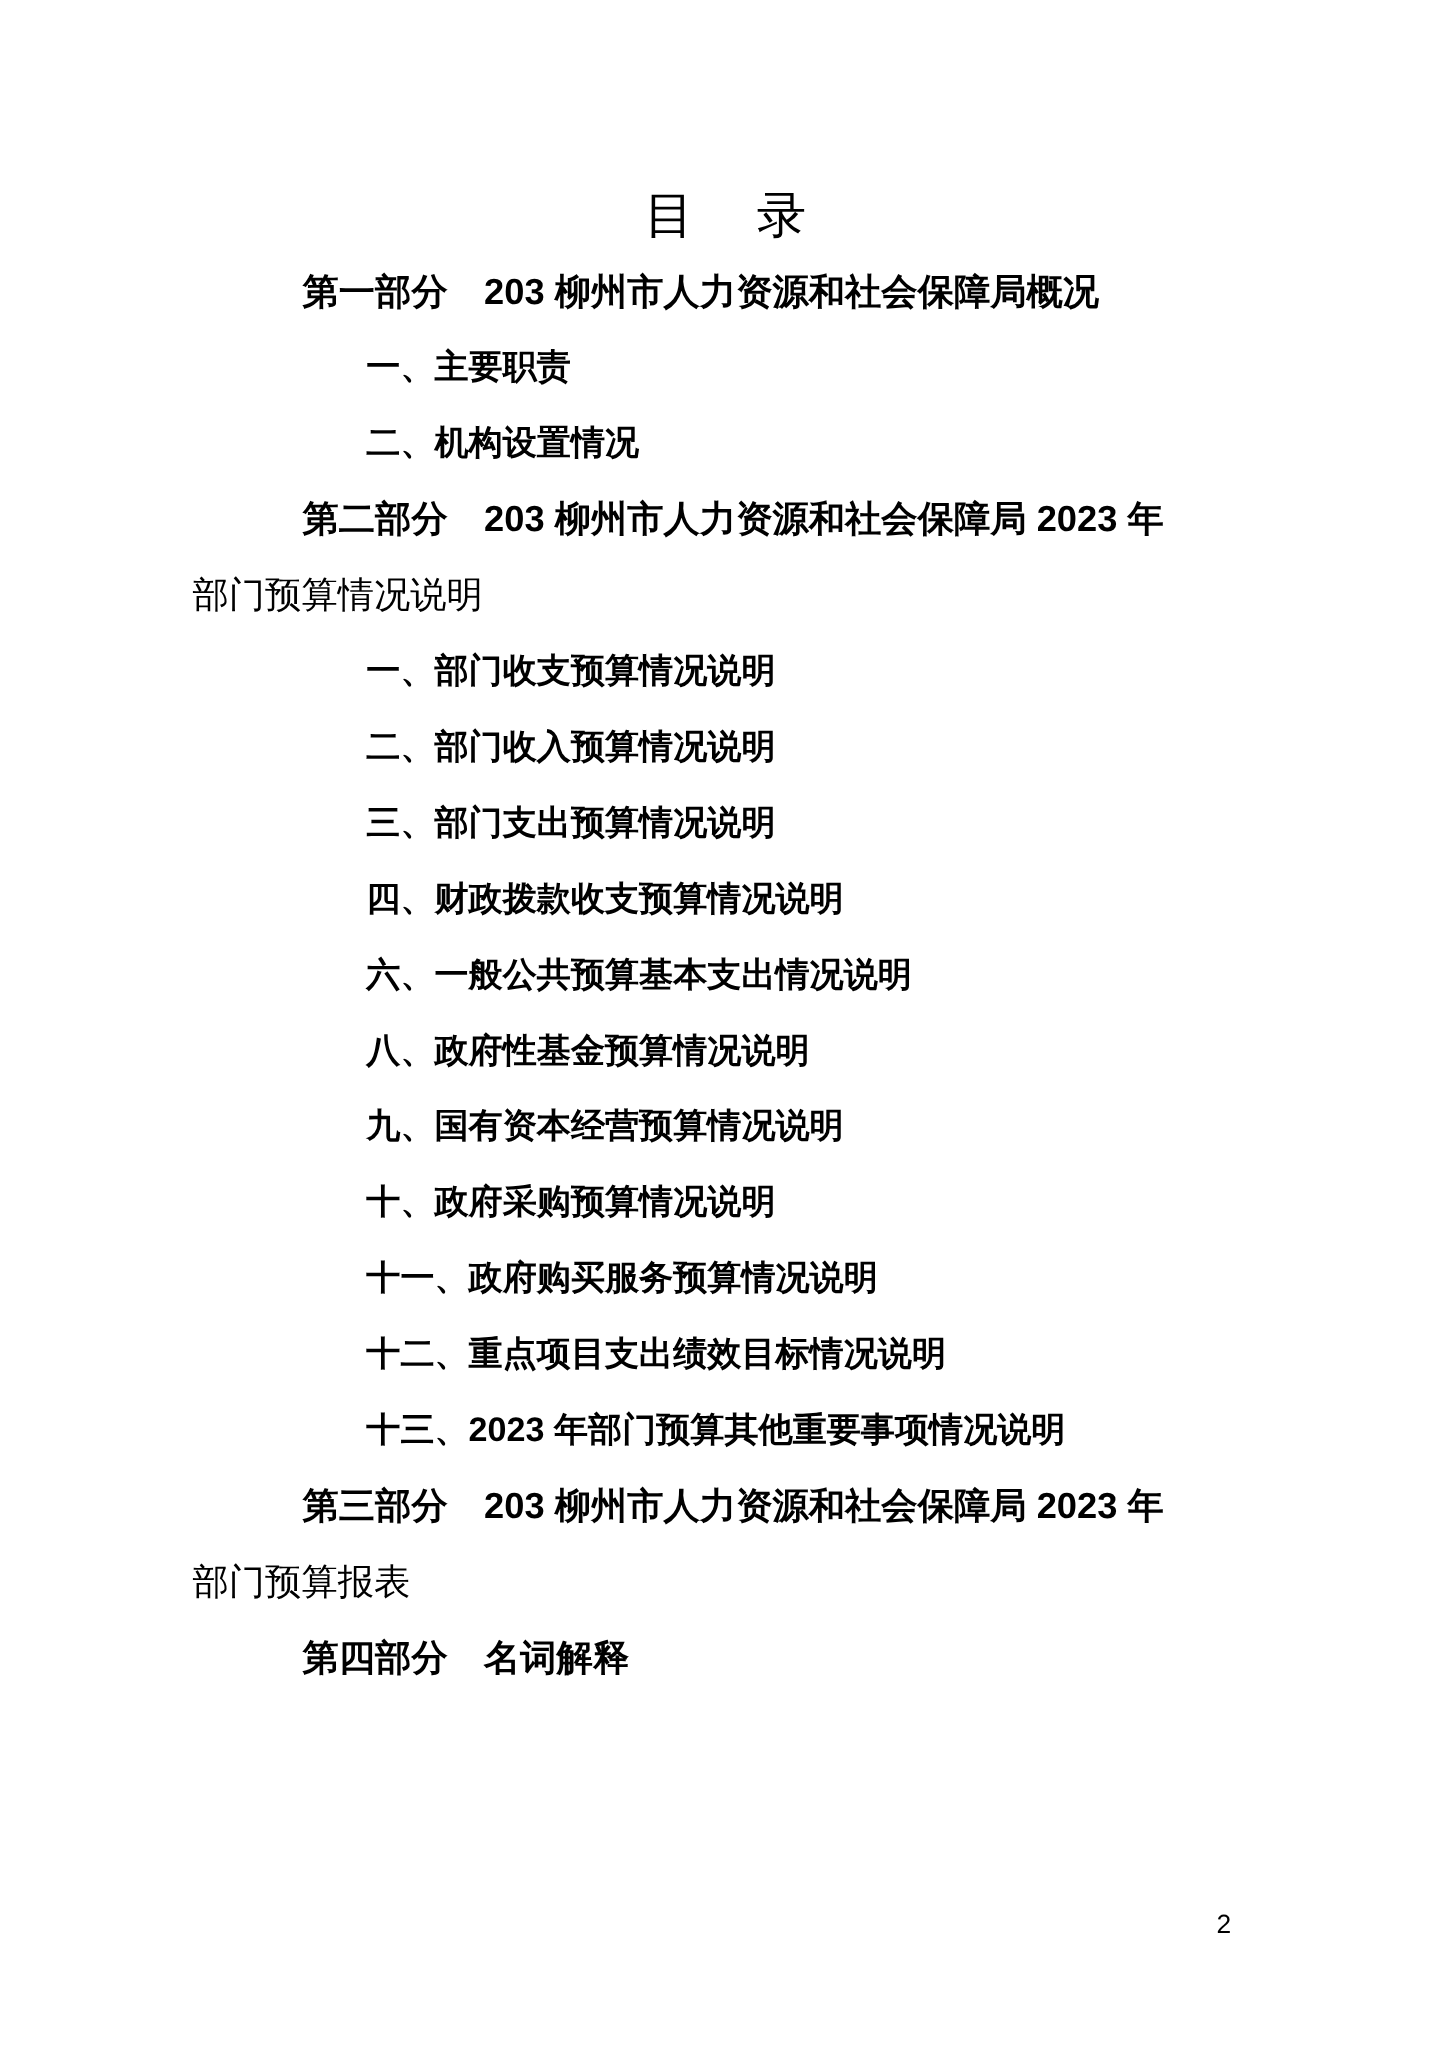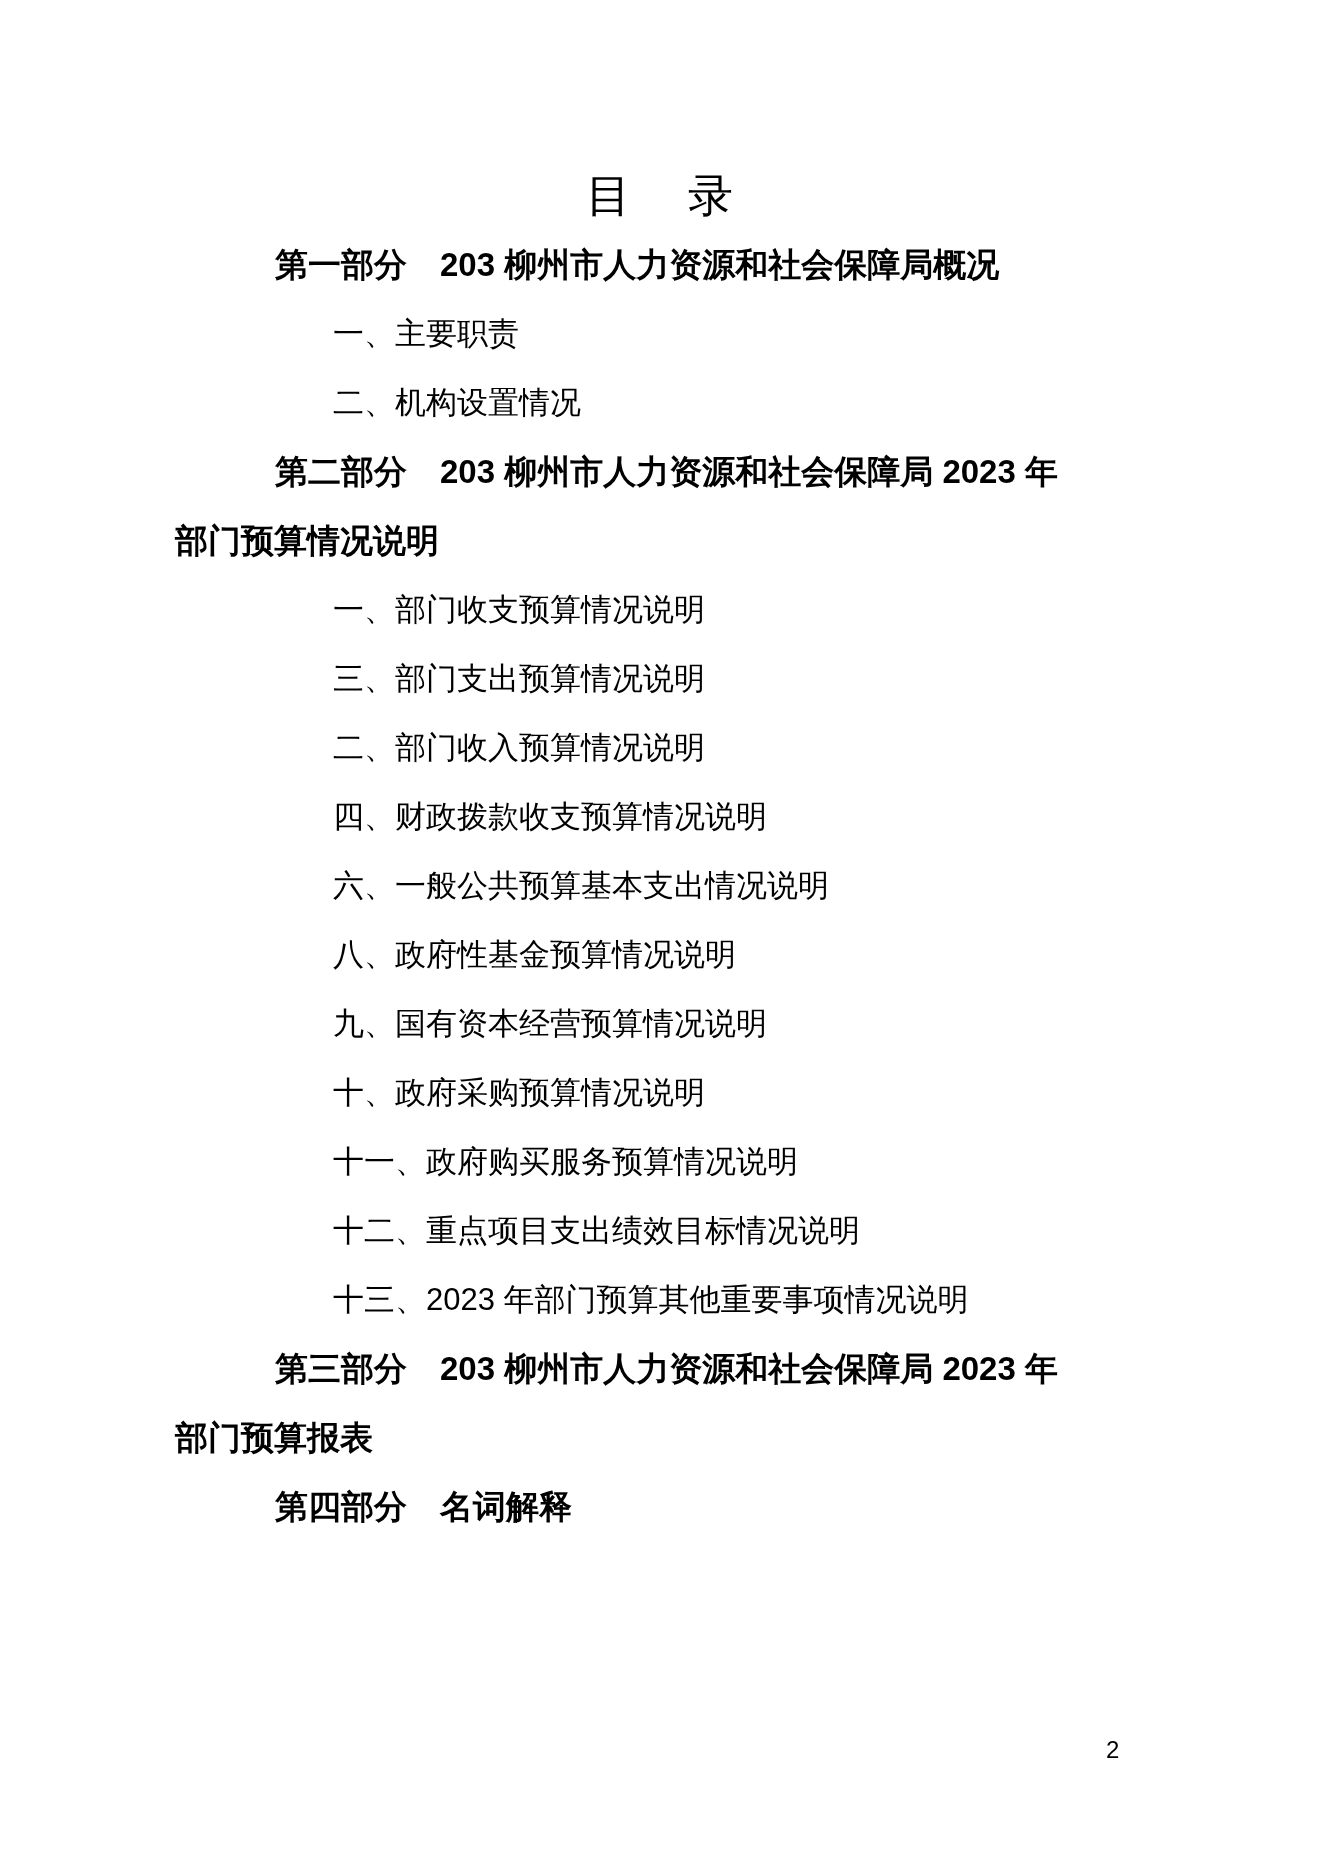--- a/index.html
+++ b/index.html
@@ -33,26 +33,26 @@
     text-align: center;
     letter-spacing: 6px;
   }
   .heading {
     font-size: 33px;
     font-weight: bold;
     text-indent: 100px;
   }
   .heading-cont {
     font-size: 33px;
-    font-weight: bold;
+    font-weight: normal;
     text-indent: 0;
   }
   .item {
     font-size: 31px;
-    font-weight: normal;
+    font-weight: bold;
     text-indent: 158px;
   }
   .page-number {
     position: absolute;
     left: 1106px;
     top: 1736px;
     font-size: 24px;
     line-height: 28px;
     color: #000000;
   }
@@ -67,22 +67,22 @@
 
     <div class="line heading">第一部分　203 柳州市人力资源和社会保障局概况</div>
 
     <div class="line item">一、主要职责</div>
     <div class="line item">二、机构设置情况</div>
 
     <div class="line heading">第二部分　203 柳州市人力资源和社会保障局 2023 年</div>
     <div class="line heading-cont">部门预算情况说明</div>
 
     <div class="line item">一、部门收支预算情况说明</div>
+    <div class="line item">二、部门收入预算情况说明</div>
     <div class="line item">三、部门支出预算情况说明</div>
-    <div class="line item">二、部门收入预算情况说明</div>
     <div class="line item">四、财政拨款收支预算情况说明</div>
     <div class="line item">六、一般公共预算基本支出情况说明</div>
     <div class="line item">八、政府性基金预算情况说明</div>
     <div class="line item">九、国有资本经营预算情况说明</div>
     <div class="line item">十、政府采购预算情况说明</div>
     <div class="line item">十一、政府购买服务预算情况说明</div>
     <div class="line item">十二、重点项目支出绩效目标情况说明</div>
     <div class="line item">十三、2023 年部门预算其他重要事项情况说明</div>
 
     <div class="line heading">第三部分　203 柳州市人力资源和社会保障局 2023 年</div>

